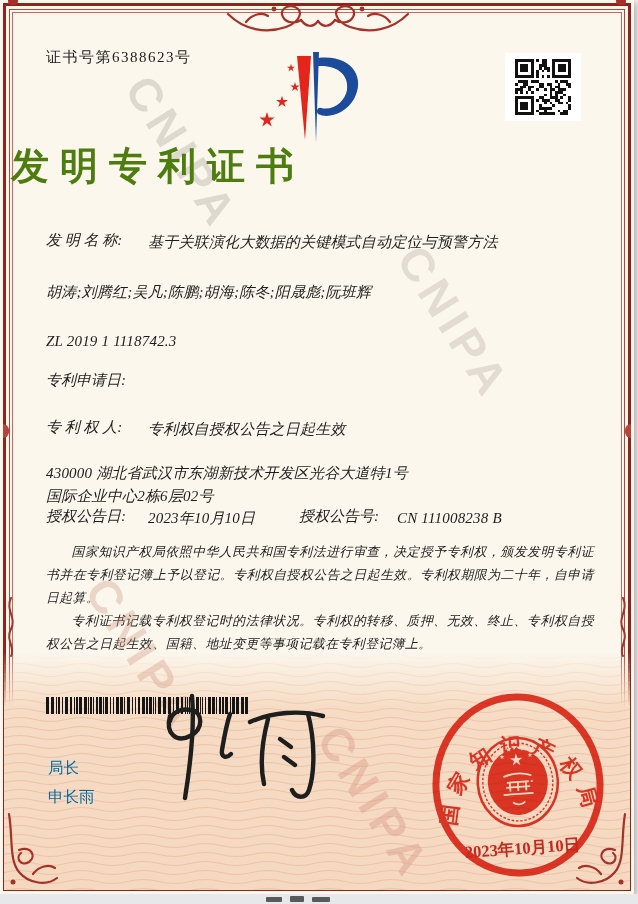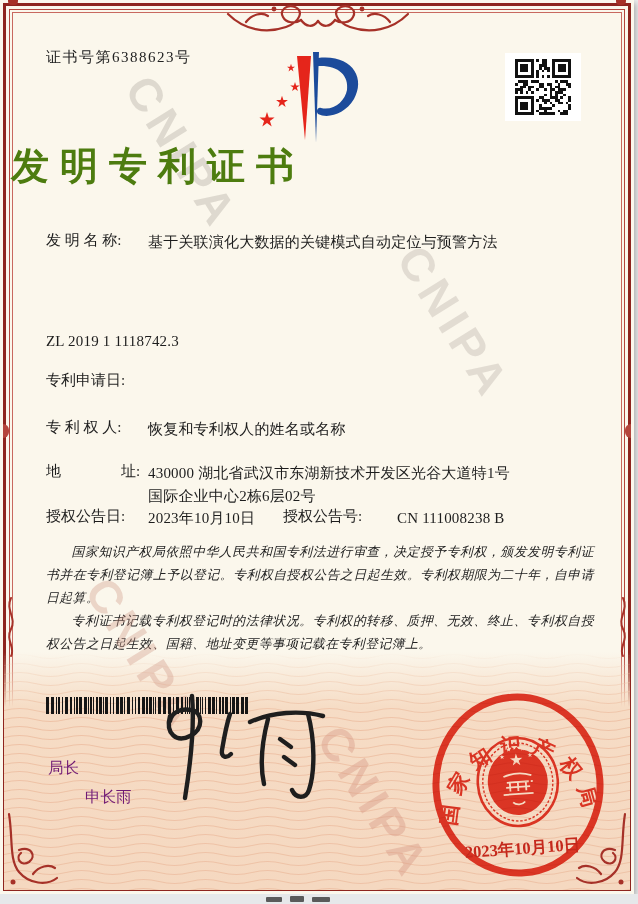--- a/index.html
+++ b/index.html
@@ -5,28 +5,28 @@
   html,body{margin:0;padding:0;}
   body{width:638px;height:904px;background:#ecedee;font-family:"Liberation Serif","DejaVu Serif",serif;}
   #stage{position:relative;width:638px;height:904px;overflow:hidden;}
   #page{position:absolute;left:0;top:0;width:634px;height:894px;background:#fbf7ec;box-shadow:2px 3px 6px rgba(0,0,0,.28);}
   .bd-outer{position:absolute;inset:3px;border:3px solid #8e241e;pointer-events:none;}
   .bd-in1{position:absolute;inset:9px;border:1px solid #b4453c;pointer-events:none;}
   .bd-in2{position:absolute;inset:12px;border:1px solid #c8685f;pointer-events:none;}
   .wm{position:absolute;font-family:"Liberation Sans",sans-serif;font-weight:bold;font-size:46px;letter-spacing:6px;transform-origin:left top;transform:rotate(58deg);white-space:nowrap;pointer-events:none;}
   .certnum{position:absolute;left:46px;top:48px;font-size:15px;letter-spacing:1.5px;color:#222;}
   .title{position:absolute;left:0;top:141px;width:634px;font-size:38px;font-weight:bold;letter-spacing:11px;padding-left:11px;box-sizing:border-box;color:#4d7c0f;}
-  .row{position:absolute;left:46px;width:560px;display:flex;font-size:15px;color:#1d1d1d;}
+  .row{position:absolute;left:46px;width:560px;display:flex;font-size:15px;color:#1d1d1d;font-style:italic;}
   .lbl{flex:none;display:inline-block;width:102px;white-space:pre;}
   .val{display:block;letter-spacing:.2px;line-height:23px;}
   .legal{position:absolute;left:46px;top:541px;width:548px;font-size:12.8px;line-height:23px;letter-spacing:.5px;color:#222;font-style:italic;text-align:justify;}
   .legal p{margin:0;text-indent:2em;font-family:Liberation Mono, monospace;}
   .band{position:absolute;left:4px;right:4px;top:652px;height:238px;background:linear-gradient(to bottom,rgba(246,220,197,0) 0,#f6dcc5 55px,#f5d8c0 100%);z-index:1;}
   .bandwaves{position:absolute;left:0;top:0;width:100%;height:100%;-webkit-mask-image:linear-gradient(to bottom,transparent,black 70px);mask-image:linear-gradient(to bottom,transparent,black 70px);}
-  .bureau{position:absolute;left:48px;font-family:"Liberation Sans","DejaVu Sans",sans-serif;font-size:15.5px;color:#701a75;z-index:3;}
+  .bureau{position:absolute;left:48px;font-family:"Liberation Sans","DejaVu Sans",sans-serif;font-size:15.5px;color:#0369a1;z-index:3;}
   .gray-bottom{position:absolute;left:0;top:894px;width:638px;height:10px;background:#e6e8ea;}
   .smudge{position:absolute;background:#5a5a5a;border-radius:1px;}
   .orn{position:absolute;pointer-events:none;z-index:2;}
   svg{display:block;}
 </style>
 </head>
 <body>
 
 <div id="stage">
   <div id="page">
@@ -257,43 +257,43 @@
       </div>
 
     <div class="title">发明专利证书</div>
 
     <div class="row" style="top:231px">
       <span class="lbl">发 明 名 称:</span>
       <span class="val">基于关联演化大数据的关键模式自动定位与预警方法</span>
     </div>
     <div class="row" style="top:281px">
       <span class="val">
+        <div>胡涛;刘腾红;吴凡;陈鹏;胡海;陈冬;阳晟彪;阮班辉</div>
       </span>
     </div>
     <div class="row" style="top:330px">
       <span class="val">ZL 2019 1 1118742.3</span>
     </div>
     <div class="row" style="top:371px">
       <span class="lbl">专利申请日:</span>
     </div>
     <div class="row" style="top:418px">
       <span class="lbl">专 利 权 人:</span>
-      <span class="val">恢复和专利权人的姓名或名称</span>
+      <span class="val">专利权自授权公告之日起生效</span>
     </div>
     <div class="row" style="top:462px">
-      <span class="lbl">地　　　　址:</span>
       <span class="val">
         <div>430000 湖北省武汉市东湖新技术开发区光谷大道特1号</div>
         <div>国际企业中心2栋6层02号</div>
       </span>
     </div>
     <div class="row" style="top:507px">
       <span class="lbl">授权公告日:</span>
       <span class="val">2023年10月10日</span>
-      <span class="lbl" style="position:absolute;left:237px;width:96px;">授权公告号:</span>
+      <span class="lbl" style="position:absolute;left:237px;width:96px;text-align:right;">授权公告号:</span>
       <span class="val" style="position:absolute;left:337px;margin-left:14px;">CN 111008238 B</span>
     </div>
 
     <div class="legal">
       <p>国家知识产权局依照中华人民共和国专利法进行审查，决定授予专利权，颁发发明专利证书并在专利登记簿上予以登记。专利权自授权公告之日起生效。专利权期限为二十年，自申请日起算。</p>
       <p>专利证书记载专利权登记时的法律状况。专利权的转移、质押、无效、终止、专利权自授权公告之日起生效、国籍、地址变更等事项记载在专利登记簿上。</p>
     </div>
 
     <div id="barcode" style="position:absolute;left:46px;top:697px;width:205px;height:17px;z-index:3;">
         <svg width="205" height="17" viewBox="0 0 205 17" shape-rendering="crispEdges">
@@ -351,21 +351,21 @@
           <rect x="179" y="0" width="3" height="17" fill="#151515"></rect>
           <rect x="184" y="0" width="1" height="17" fill="#151515"></rect>
           <rect x="186" y="0" width="3" height="17" fill="#151515"></rect>
           <rect x="190" y="0" width="3" height="17" fill="#151515"></rect>
           <rect x="195" y="0" width="3" height="17" fill="#151515"></rect>
           <rect x="199" y="0" width="3" height="17" fill="#151515"></rect>
         </svg>
       </div>
 
     <div class="bureau" style="top:758px;">局长</div>
-    <div class="bureau" style="top:787px;margin-left:37px;">申长雨</div>
+    <div class="bureau" style="top:787px;">申长雨</div>
 
     <div class="orn" style="left:150px;top:686px;z-index:3;">
       <svg width="195" height="125" viewBox="0 0 195 125">
         <g stroke="#1e1e1e" stroke-width="4.4" fill="none" stroke-linecap="round" stroke-linejoin="round">
           <path d="M42,10 C44,32 43,62 35,112"></path>
           <path d="M20,30 C15,48 27,57 40,50 C54,43 53,26 41,24 C31,22 22,26 20,35"></path>
           <path d="M80,28 C76,40 74,52 72,64 C71,71 76,73 81,68"></path>
           <path d="M100,36 C122,26 150,24 173,30"></path>
           <path d="M118,33 C112,56 110,80 114,98"></path>
           <path d="M158,28 C165,54 165,86 159,104 C156,113 146,113 142,104"></path>

